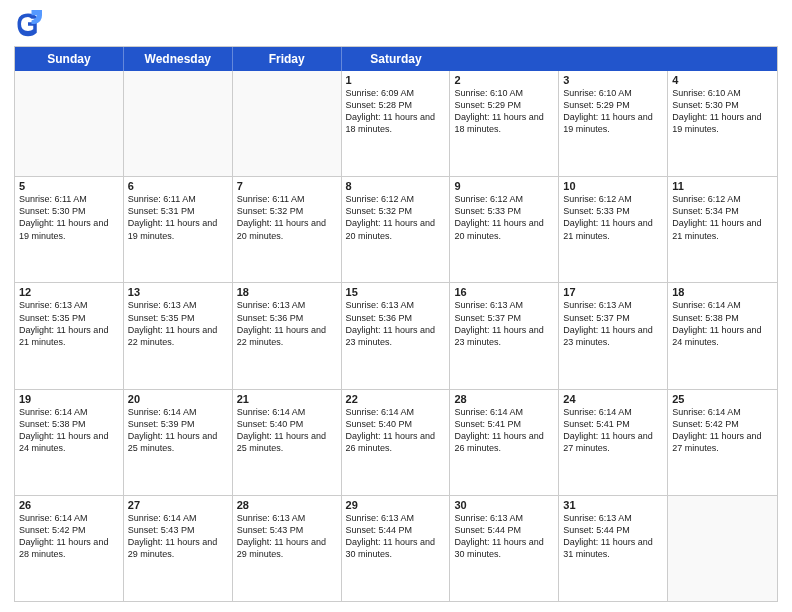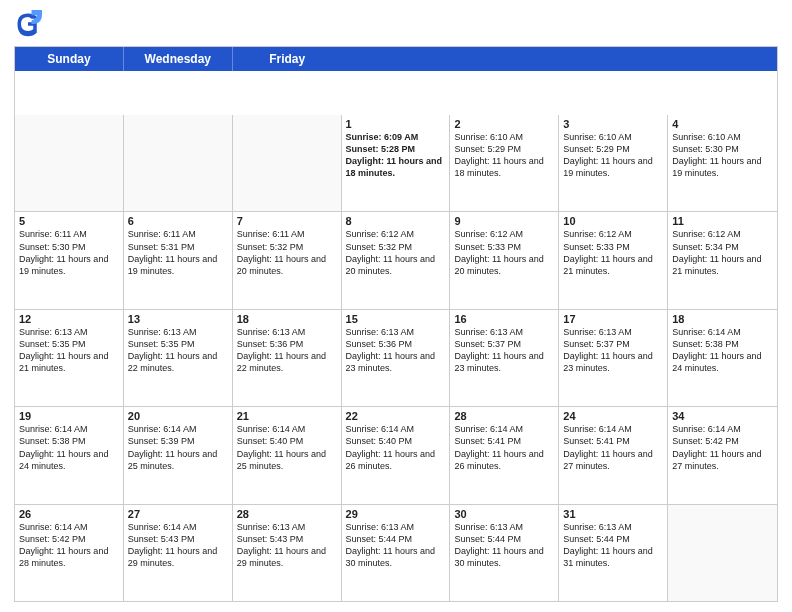--- a/index.html
+++ b/index.html
@@ -49,21 +49,20 @@
     .title-block h2 {
       font-size: 14px;
       font-weight: normal;
       color: #333;
     }
     .calendar {
       flex: 1;
       display: flex;
       flex-direction: column;
       border: 1px solid #ccc;
-      gap: 44px;
     }
     .cal-header-row {
       display: grid;
       grid-template-columns: repeat(7, 1fr);
       background: #2255cc;
     }
     .cal-header-cell {
       color: #fff;
       font-size: 12px;
       font-weight: bold;
@@ -129,29 +128,30 @@
       <h1></h1>
       <h2></h2>
     </div>
   </div>
 
   <div class="calendar">
     <div class="cal-header-row">
     <div class="cal-header-cell">Sunday</div>
         <div class="cal-header-cell">Wednesday</div>
         <div class="cal-header-cell">Friday</div>
+        <div class="cal-header-cell">Saturday</div>
       </div>
     <div class="cal-body">
     <div class="cal-row">
           <div class="cal-cell empty"></div>
           <div class="cal-cell empty"></div>
           <div class="cal-cell empty"></div>
           <div class="cal-cell">
             <span class="day-num">1</span>
-            <div class="info" style="white-space: pre-line; font-weight: bold;">Sunrise: 6:09 AM
+            <div class="info" style="white-space: pre-line;">Sunrise: 6:09 AM
 Sunset: 5:28 PM
 Daylight: 11 hours and 18 minutes.</div>
           </div>
           <div class="cal-cell">
             <span class="day-num">2</span>
             <div class="info" style="white-space: pre-line;">Sunrise: 6:10 AM
 Sunset: 5:29 PM
 Daylight: 11 hours and 18 minutes.</div>
           </div>
           <div class="cal-cell">
@@ -286,21 +286,21 @@
 Sunset: 5:41 PM
 Daylight: 11 hours and 26 minutes.</div>
           </div>
           <div class="cal-cell">
             <span class="day-num">24</span>
             <div class="info" style="white-space: pre-line;">Sunrise: 6:14 AM
 Sunset: 5:41 PM
 Daylight: 11 hours and 27 minutes.</div>
           </div>
           <div class="cal-cell">
-            <span class="day-num">34</span>
+            <span class="day-num">25</span>
             <div class="info" style="white-space: pre-line;">Sunrise: 6:14 AM
 Sunset: 5:42 PM
 Daylight: 11 hours and 27 minutes.</div>
           </div>
         </div>
         <div class="cal-row">
           <div class="cal-cell">
             <span class="day-num">26</span>
             <div class="info" style="white-space: pre-line;">Sunrise: 6:14 AM
 Sunset: 5:42 PM

